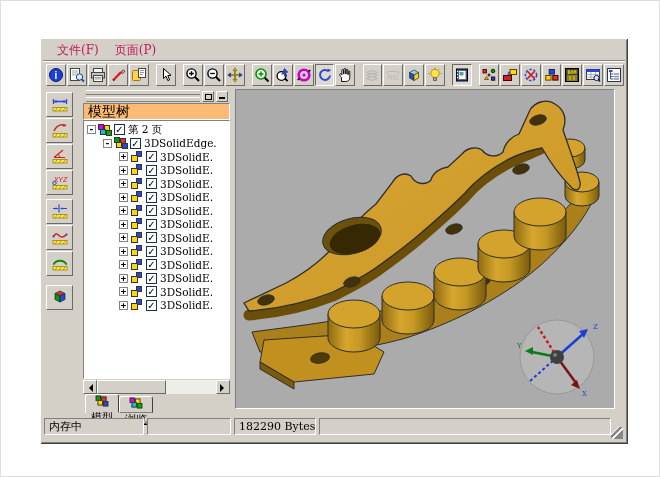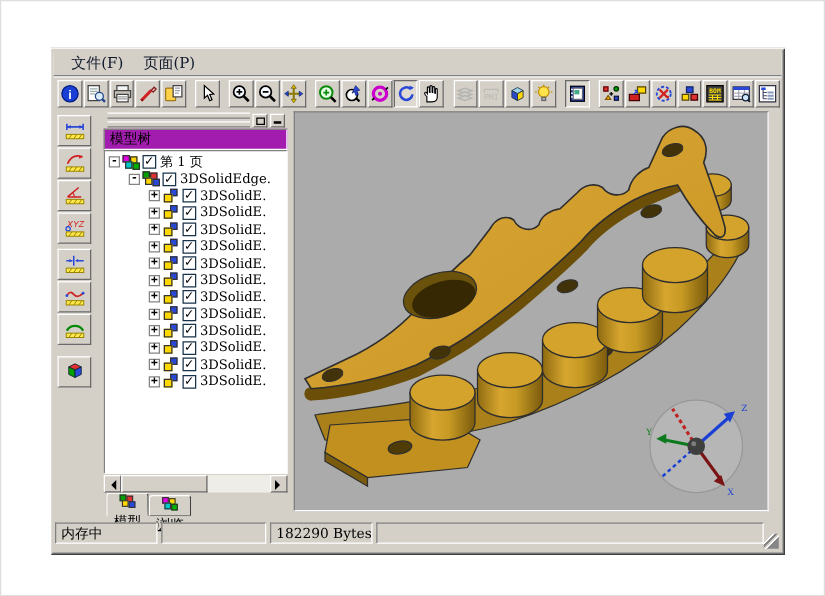--- a/index.html
+++ b/index.html
@@ -7,21 +7,21 @@
        font-family:"DejaVu Serif","Liberation Serif",serif;}
   .frame{position:absolute;inset:0;box-shadow:inset 0 0 0 1px #dedede;pointer-events:none;}
 
   
   .window{position:absolute;left:40px;top:38px;width:588px;height:406px;background:#d4d0c8;
     box-sizing:border-box;padding:3px;display:flex;flex-direction:column;
     box-shadow:inset 1px 1px 0 #ffffff,inset -1px -1px 0 #404040,
                inset 2px 2px 0 #d4d0c8,inset -2px -2px 0 #808080;}
 
   
-  .menubar{height:19px;display:flex;align-items:center;padding-left:6px;font-size:12px;color:#0f172a;
+  .menubar{height:19px;display:flex;align-items:center;padding-left:6px;font-size:12px;color:#be185d;
            border-bottom:1px solid #808080;box-shadow:0 1px 0 #ffffff;}
   .menu-item{padding:1px 8px;cursor:default;}
 
   
   .toolbar{height:27px;display:flex;align-items:center;padding-left:3px;}
   .tbtn{width:22px;height:22px;background:#d4d0c8;border:1px solid;border-color:#fff #6a6a6a #6a6a6a #fff;
         display:flex;align-items:center;justify-content:center;padding:0;margin-right:1px;box-sizing:border-box;}
   .tbtn.pressed{border-color:#6a6a6a #fff #fff #6a6a6a;background:#dedad2;}
   .tbtn.disabled svg{opacity:.45;}
   .tsep{width:7px;height:22px;}
@@ -38,22 +38,22 @@
 
   
   .panel{position:absolute;left:40px;top:1px;width:147px;bottom:2px;display:flex;flex-direction:column;}
   .panel-grip-row{height:12px;display:flex;align-items:center;margin:1px 2px 1px 3px;}
   .gripbars{flex:1;display:flex;flex-direction:column;gap:2px;}
   .gripbars div{height:3px;border-top:1px solid #fff;border-bottom:1px solid #808080;}
   .pbtn{width:12px;height:11px;margin-left:2px;background:#d4d0c8;border:1px solid;
         border-color:#fff #6a6a6a #6a6a6a #fff;padding:0;position:relative;}
   .pbtn-float::before{content:"";position:absolute;left:2px;top:2px;width:5px;height:4px;border:1px solid #000;}
   .pbtn-hide::before{content:"";position:absolute;left:2px;bottom:2px;width:6px;height:2px;background:#000;}
-  .panel-title{height:15px;font-size:11px;line-height:14px;padding:0 4px;color:#000;
-               border:1px solid;border-color:#808080 #fff #fff #808080;background:#a21caf;}
+  .panel-title{height:15px;font-size:14px;line-height:14px;padding:0 4px;color:#000;
+               border:1px solid;border-color:#808080 #fff #fff #808080;background:#fdba74;}
   .treebox{flex:1;background:#fff;border:1px solid;border-color:#808080 #fff #fff #808080;
            overflow:hidden;padding:2px 0 0 2px;}
   .trow{display:flex;align-items:center;height:13.5px;font-size:10.5px;white-space:nowrap;color:#000;}
   .d0{padding-left:1px;} .d1{padding-left:17px;} .d2{padding-left:33px;}
   .expbox{width:9px;height:9px;box-sizing:border-box;border:1px solid #848484;background:#fff;
           font:bold 9px/7px "DejaVu Sans Mono",monospace;text-align:center;margin-right:2px;flex:none;}
   .cbox{width:11px;height:11px;box-sizing:border-box;border:1px solid #18324a;background:#fff;margin:0 3px 0 2px;
         font:10px/9px "DejaVu Sans",sans-serif;text-align:center;flex:none;}
   .ic{width:14px;height:12px;position:relative;flex:none;}
   .ic b{position:absolute;width:6px;height:6px;box-sizing:border-box;border:1px solid #333;}
@@ -81,21 +81,21 @@
 
   
   .viewport{position:absolute;left:192px;top:1px;width:378px;height:318px;background:#ababab;
             border:1px solid;border-color:#808080 #fff #fff #808080;box-sizing:content-box;}
   .viewport svg{display:block;}
 
   
   .statusbar{height:23px;display:flex;align-items:flex-start;gap:3px;padding:3px 2px 0 1px;position:relative;}
   .sfield{height:17px;box-sizing:border-box;border:1px solid;border-color:#808080 #fff #fff #808080;
           background:#d4d0c8;font-size:11px;line-height:15px;padding:0 4px;overflow:hidden;white-space:nowrap;}
-  .f1{width:82px;} .f2{width:84px;} .f3{width:82px;} .f4{flex:1;margin-right:12px;}
+  .f1{width:100px;} .f2{width:84px;} .f3{width:82px;} .f4{flex:1;margin-right:12px;}
   .sgrip{position:absolute;right:2px;bottom:2px;width:12px;height:12px;
      background:
        linear-gradient(135deg,transparent 0 5px,#fff 5px 6px,#868686 6px 8px,transparent 8px 9px,#fff 9px 10px,#868686 10px 12px) ;
   }
 </style>
 </head>
 <body>
 
 <div class="frame"></div>
 
@@ -449,21 +449,21 @@
       <div class="treebox">
         <div class="trow d0">
           <span class="expbox">-</span>
           <span class="ic ic-page">
               <b class="q1"></b>
               <b class="q2"></b>
               <b class="q3"></b>
               <b class="q4"></b>
             </span>
           <span class="cbox">✓</span>
-          <span>第 1 页</span>
+          <span>第 2 页</span>
         </div>
         <div class="trow d1">
           <span class="expbox">-</span>
           <span class="ic ic-asm">
               <b class="q1"></b>
               <b class="q2"></b>
               <b class="q3"></b>
               <b class="q4"></b>
             </span>
           <span class="cbox">✓</span>

